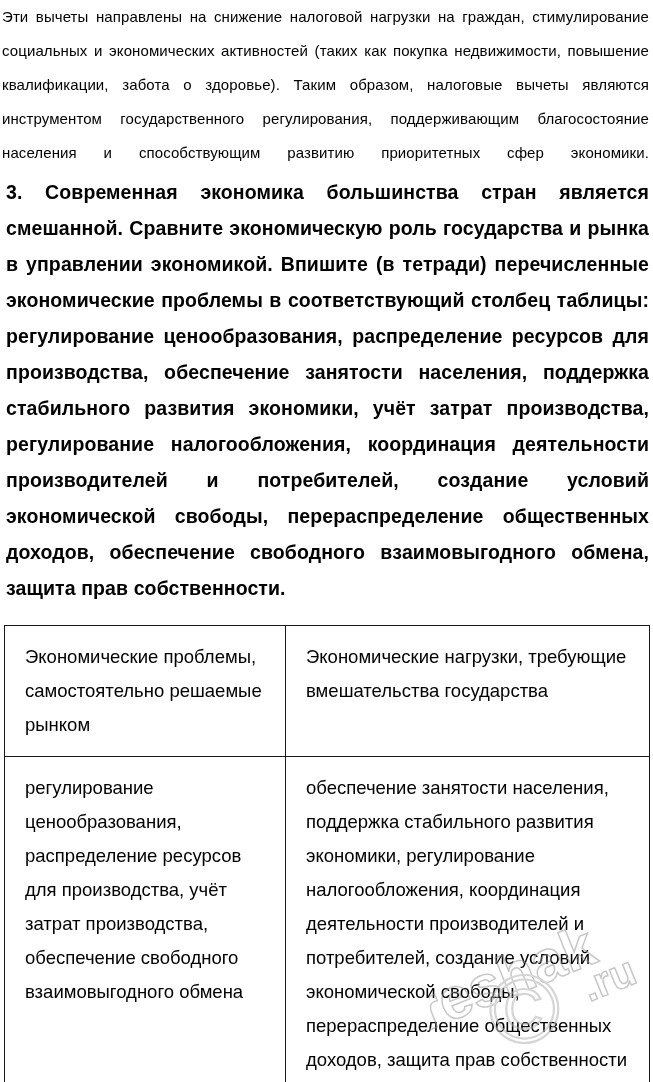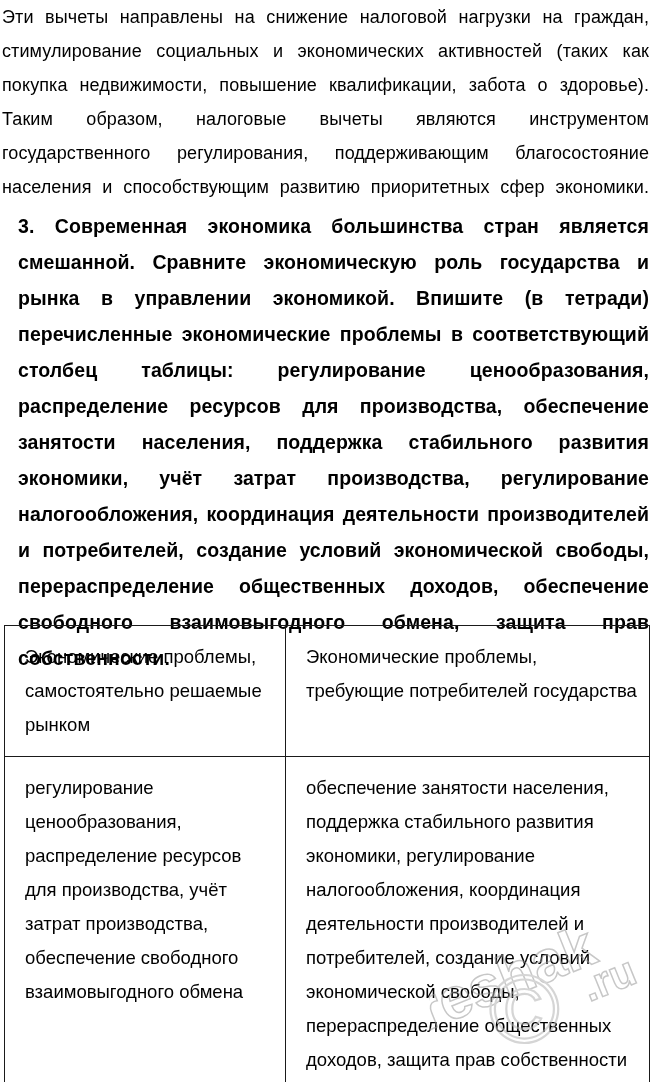--- a/index.html
+++ b/index.html
@@ -21,33 +21,33 @@
     position: relative;
     width: 653px;
     height: 1082px;
     padding: 0;
   }
 
   
   .intro-paragraph {
     margin: 0;
     padding: 0 4px 0 2px;
-    font-size: 18px;
+    font-size: 15px;
     line-height: 34px;
     text-align: justify;
     text-align-last: justify;
     font-weight: 400;
     letter-spacing: 0.1px;
     word-spacing: 0.2px;
   }
 
   
   .question-block {
     margin: 0;
-    padding: 4px 4px 0 18px;
+    padding: 4px 4px 0 6px;
     font-size: 19.5px;
     line-height: 36px;
     font-weight: 700;
     text-align: justify;
     text-align-last: left;
     letter-spacing: 0.1px;
   }
 
   
   .answer-table {
@@ -108,21 +108,21 @@
 <div class="page">
 
   <p class="intro-paragraph">Эти вычеты направлены на снижение налоговой нагрузки на граждан, стимулирование социальных и экономических активностей (таких как покупка недвижимости, повышение квалификации, забота о здоровье). Таким образом, налоговые вычеты являются инструментом государственного регулирования, поддерживающим благосостояние населения и способствующим развитию приоритетных сфер экономики.</p>
 
   <p class="question-block">3. Современная экономика большинства стран является смешанной. Сравните экономическую роль государства и рынка в управлении экономикой. Впишите (в тетради) перечисленные экономические проблемы в соответствующий столбец таблицы: регулирование ценообразования, распределение ресурсов для производства, обеспечение занятости населения, поддержка стабильного развития экономики, учёт затрат производства, регулирование налогообложения, координация деятельности производителей и потребителей, создание условий экономической свободы, перераспределение общественных доходов, обеспечение свободного взаимовыгодного обмена, защита прав собственности.</p>
 
   <table class="answer-table">
     <tbody>
       <tr class="header-row">
         <td class="col-left">Экономические проблемы, самостоятельно решаемые рынком</td>
-        <td class="col-right">Экономические проблемы, требующие потребителей государства</td>
+        <td class="col-right">Экономические нагрузки, требующие вмешательства государства</td>
       </tr>
       <tr class="body-row">
         <td class="col-left">регулирование ценообразования, распределение ресурсов для производства, учёт затрат производства, обеспечение свободного взаимовыгодного обмена</td>
         <td class="col-right">обеспечение занятости населения, поддержка стабильного развития экономики, регулирование налогообложения, координация деятельности производителей и потребителей, создание условий экономической свободы, перераспределение общественных доходов, защита прав собственности</td>
       </tr>
     </tbody>
   </table>
 
   <div class="watermark">
     <svg viewBox="0 0 230 150" xmlns="http://www.w3.org/2000/svg" aria-hidden="true">

